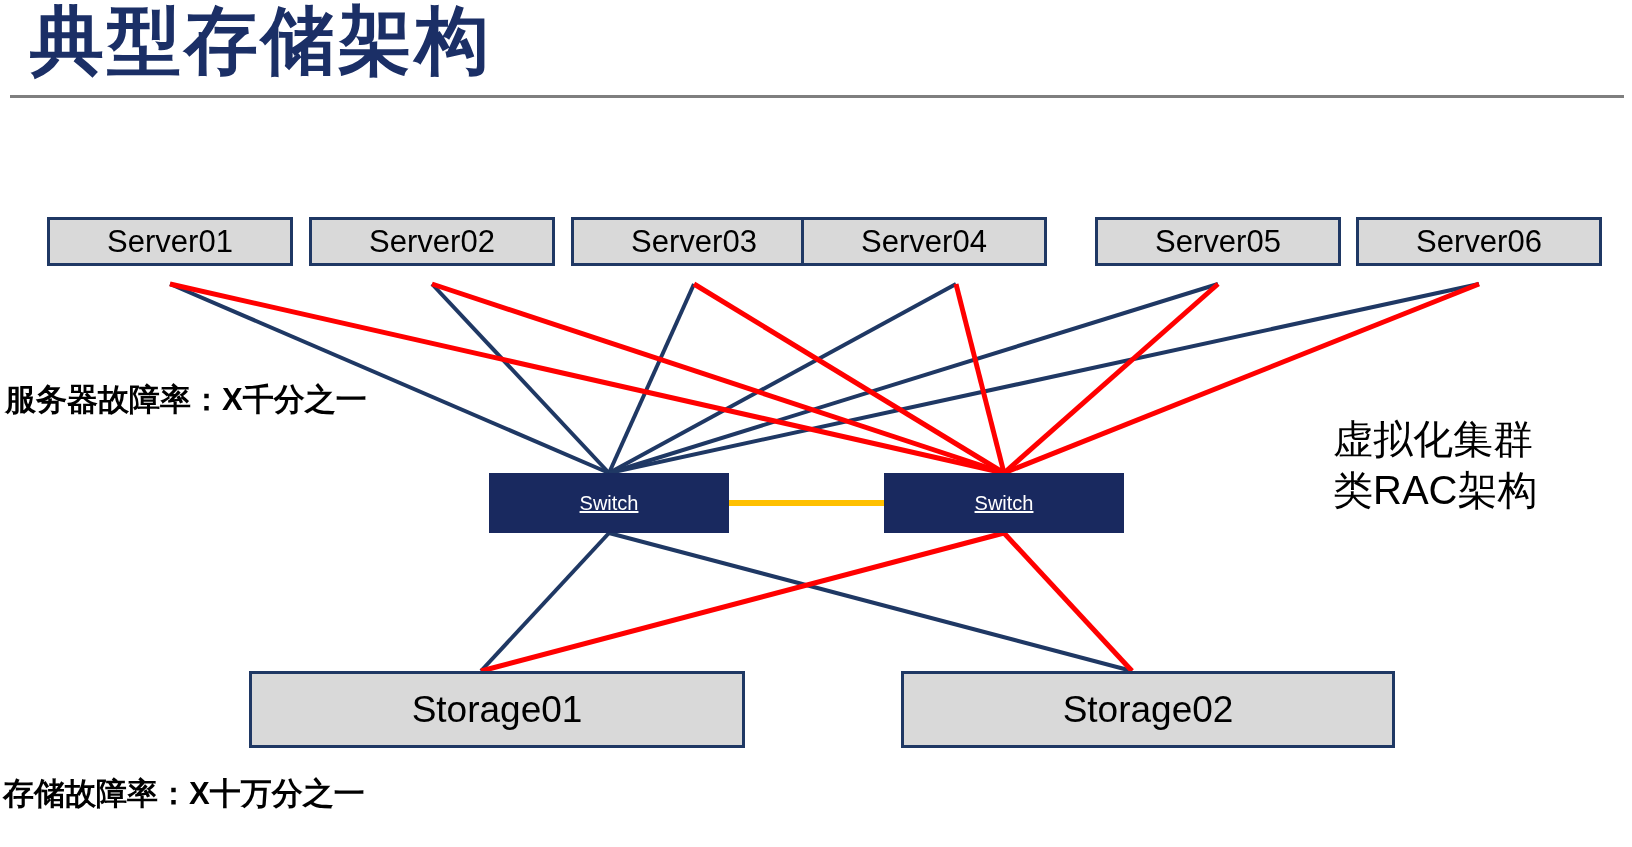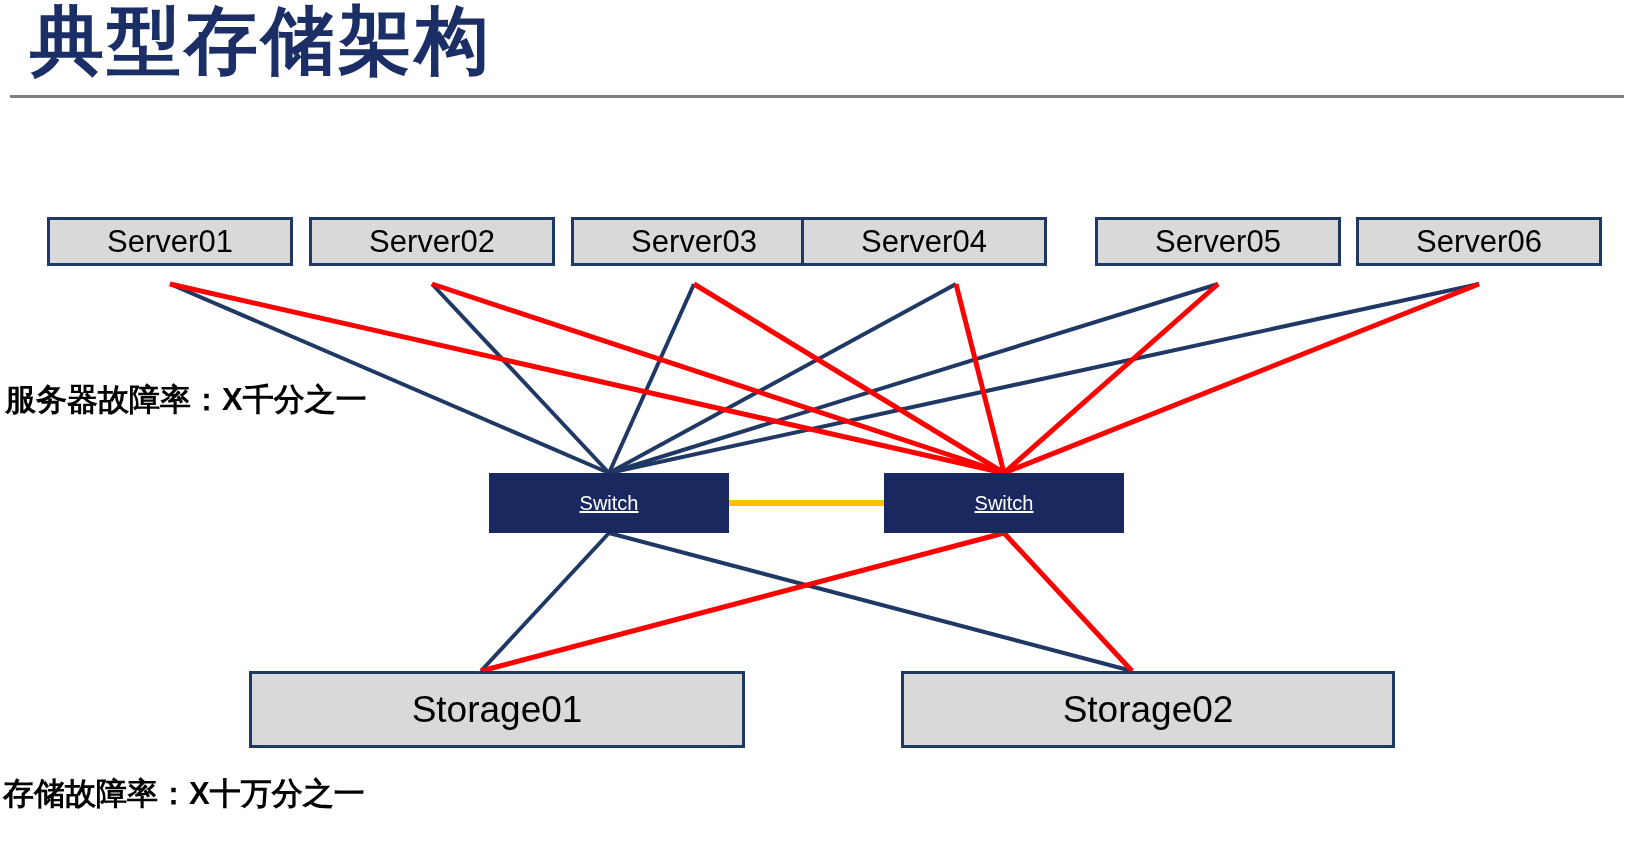--- a/index.html
+++ b/index.html
@@ -80,13 +80,15 @@
   <span>Storage01</span>
   </div>
 <div class="node graybox storage" id="storage02" style="left:885px;width:494px">
   <span>Storage02</span>
   </div>
 
 <div class="ann" style="left:5px;top:380px">服务器故障率：X千分之一</div>
 <div class="ann" style="left:3px;top:774px">存储故障率：X十万分之一</div>
 
 <div class="note">
+  <div>虚拟化集群</div>
+  <div>类RAC架构</div>
 </div>
 
 </body></html>

